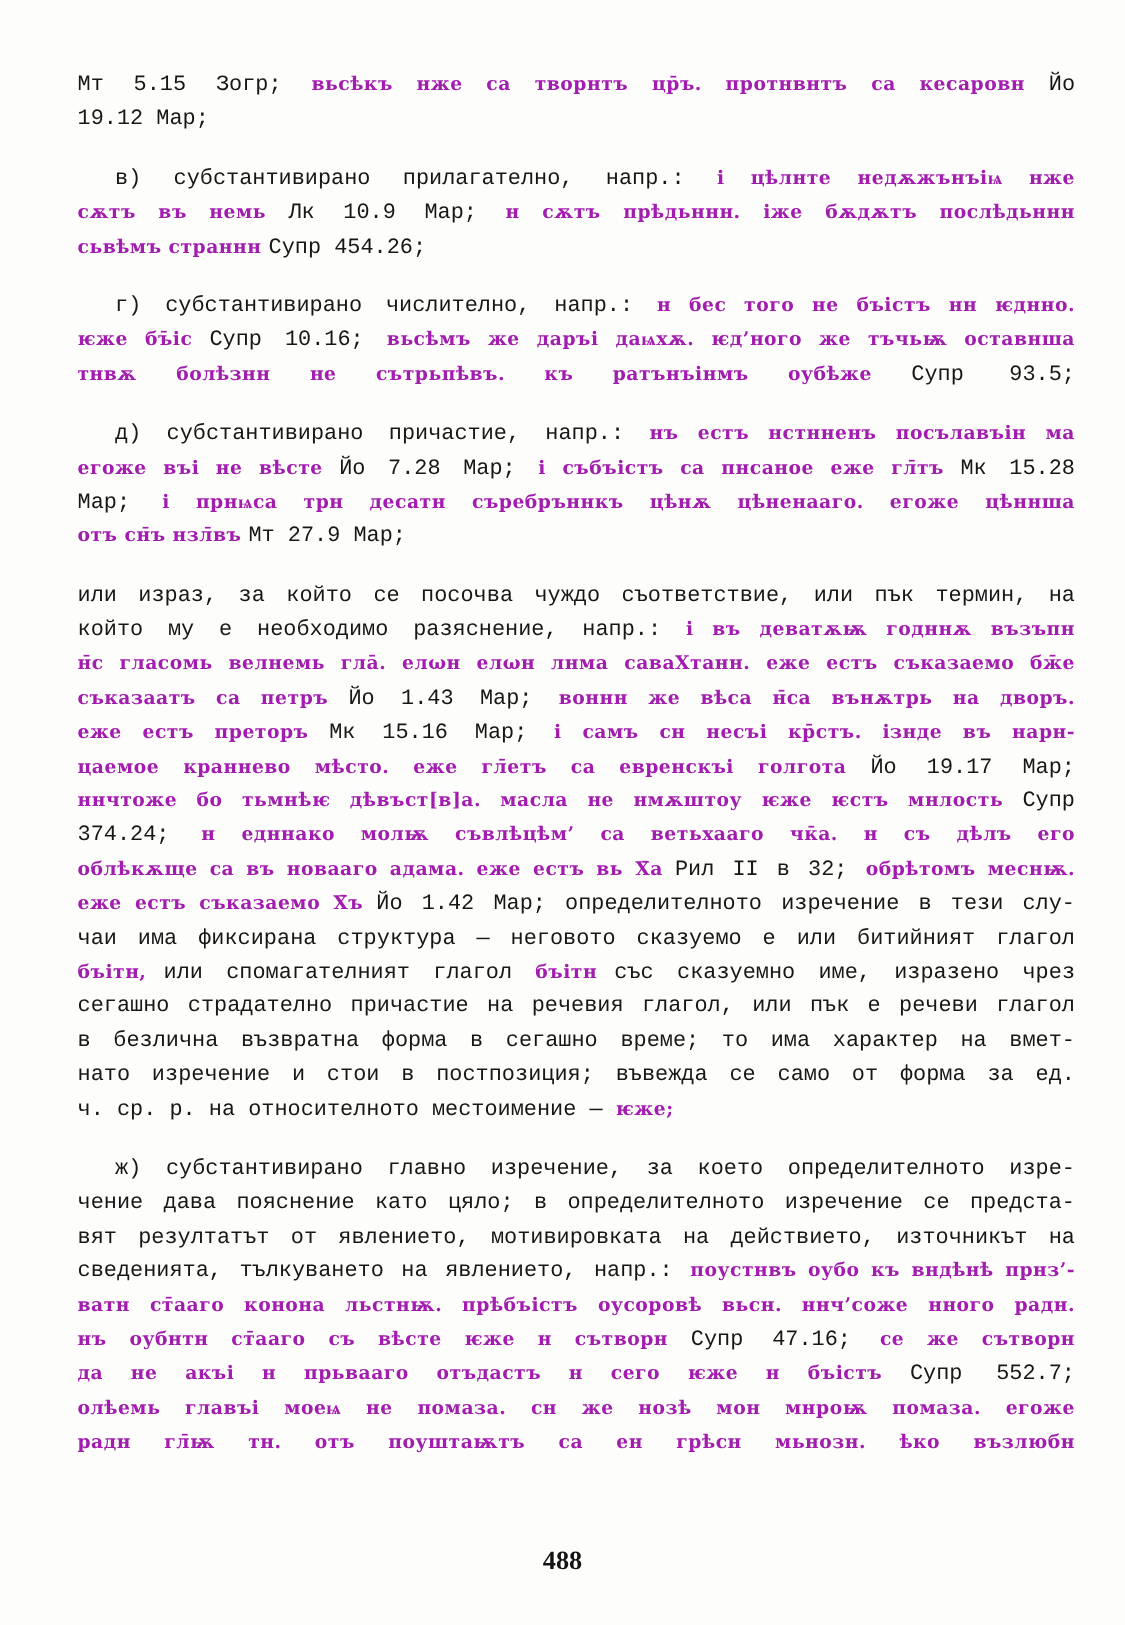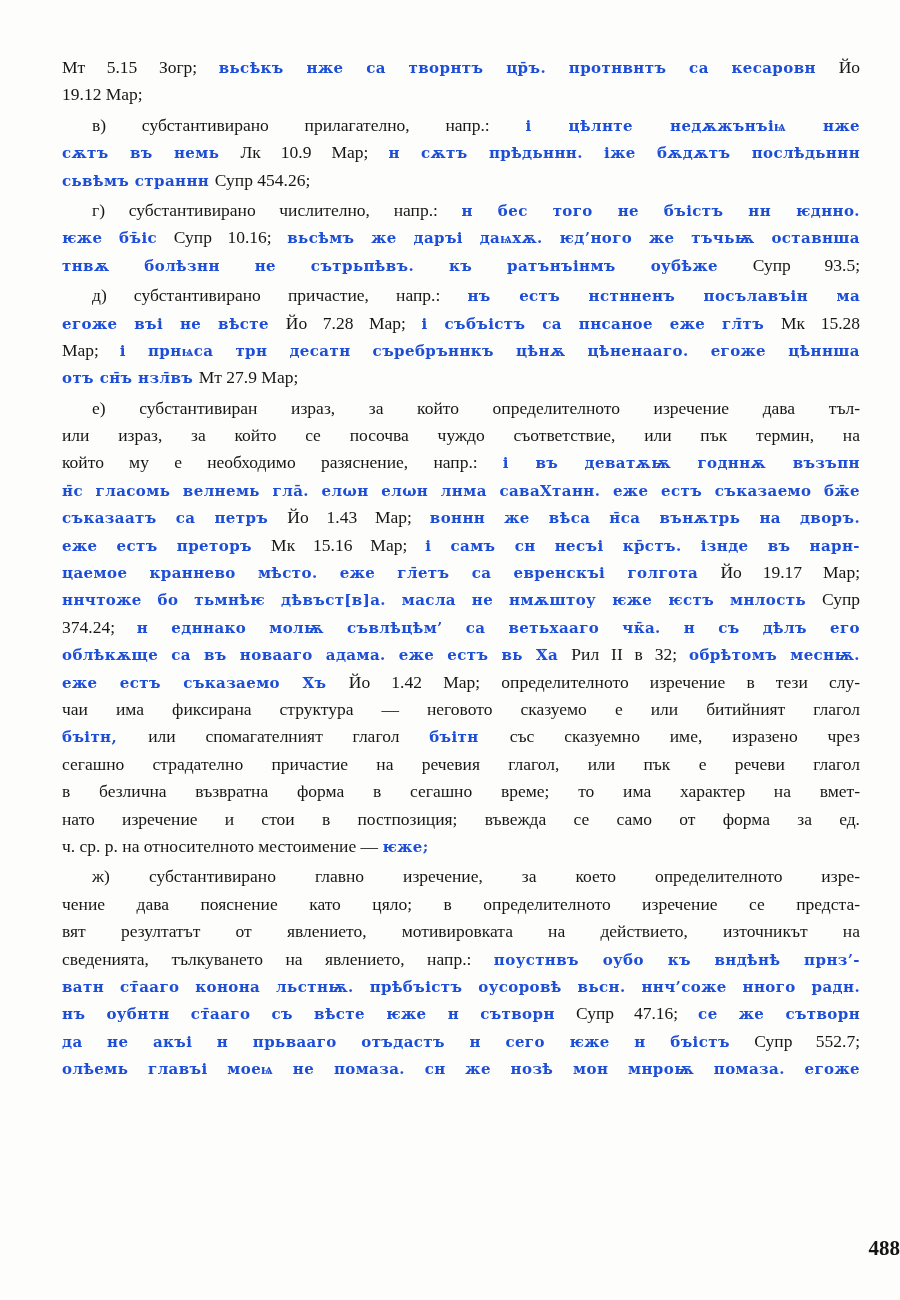--- a/index.html
+++ b/index.html
@@ -9,46 +9,46 @@
     background:#fdfdfb;
     color:#191919;
     overflow:hidden;
   }
   .text-block{
     position:absolute;
     left:62px;top:54px;
     width:798px;
   }
   .para{margin:0;}
-  .para.indent{margin-top:3px;}
+  .para.indent{margin-top:20px;}
   .line{
     text-align:justify;
     text-align-last:justify;
     height:27.4px;
     line-height:27.4px;
     overflow:hidden;
   }
   .line.first{text-indent:30px;}
   .line.lastleft{text-align-last:left;}
   .mod{
-    font-family:Liberation Serif, serif;
+    font-family:Liberation Mono, monospace;
     font-size:17.5px;
     color:#171717;
   }
   .ocs{
     font-family:"DejaVu Serif", serif;
     font-weight:700;
     font-size:15px;
     letter-spacing:0.4px;
-    color:#1d4ed8;
+    color:#a21caf;
   }
   .footer{
     position:absolute;
     left:0;right:0;top:1236px;
-    text-align:right;
+    text-align:center;
   }
   .pagenum{
     font-family:"Liberation Serif", serif;
     font-weight:700;
     font-size:21px;
     color:#141414;
   }
 </style>
 </head>
 <body>
@@ -69,21 +69,20 @@
         <div class="line"><span class="ocs">ѥже бъ̄іс </span><span class="mod">Супр 10.16; </span><span class="ocs">вьсѣмъ же даръі даѩхѫ. ѥд’ного же тъчьѭ оставнша</span></div>
         <div class="line"><span class="ocs">тнвѫ болѣзнн не сътрьпѣвъ. къ ратънъінмъ оубѣже </span><span class="mod">Супр 93.5;</span></div>
       </div>
       <div class="para indent">
         <div class="line first"><span class="mod">д) субстантивирано причастие, напр.: </span><span class="ocs">нъ естъ нстнненъ посълавъін ма</span></div>
         <div class="line"><span class="ocs">егоже въі не вѣсте </span><span class="mod">Йо 7.28 Мар; </span><span class="ocs">і събъістъ са пнсаное еже гл̄тъ </span><span class="mod">Мк 15.28</span></div>
         <div class="line"><span class="mod">Мар; </span><span class="ocs">і прнѩса трн десатн съребръннкъ цѣнѫ цѣненааго. егоже цѣннша</span></div>
         <div class="line lastleft"><span class="ocs">отъ сн̄ъ нзл̄въ </span><span class="mod">Мт 27.9 Мар;</span></div>
       </div>
       <div class="para indent">
-        <div class="line first"><span class="mod">е) субстантивиран израз, за който определителното изречение дава тъл-</span></div>
         <div class="line"><span class="mod">или израз, за който се посочва чуждо съответствие, или пък термин, на</span></div>
         <div class="line"><span class="mod">който му е необходимо разяснение, напр.: </span><span class="ocs">і въ деватѫѭ годннѫ възъпн</span></div>
         <div class="line"><span class="ocs">н̄с гласомь велнемь гла̄. елωн елωн лнма саваХтанн. еже естъ съказаемо бж̄е</span></div>
         <div class="line"><span class="ocs">съказаатъ са петръ </span><span class="mod">Йо 1.43 Мар; </span><span class="ocs">воннн же вѣса н̄са вънѫтрь на дворъ.</span></div>
         <div class="line"><span class="ocs">еже естъ преторъ </span><span class="mod">Мк 15.16 Мар; </span><span class="ocs">і самъ сн несъі кр̄стъ. ізнде въ нарн-</span></div>
         <div class="line"><span class="ocs">цаемое краннево мѣсто. еже гл̄етъ са евренскъі голгота </span><span class="mod">Йо 19.17 Мар;</span></div>
         <div class="line"><span class="ocs">ннчтоже бо тьмнѣѥ дѣвъст[в]а. масла не нмѫштоу ѥже ѥстъ мнлость </span><span class="mod">Супр</span></div>
         <div class="line"><span class="mod">374.24; </span><span class="ocs">н едннако молѭ съвлѣцѣм’ са ветьхааго чк̄а. н съ дѣлъ его</span></div>
         <div class="line"><span class="ocs">облѣкѫще са въ новааго адама. еже естъ вь Х̄а </span><span class="mod">Рил II в 32; </span><span class="ocs">обрѣтомъ меснѭ.</span></div>
         <div class="line"><span class="ocs">еже естъ съказаемо Х̄ъ </span><span class="mod">Йо 1.42 Мар; определителното изречение в тези слу-</span></div>
@@ -96,18 +95,19 @@
       </div>
       <div class="para indent">
         <div class="line first"><span class="mod">ж) субстантивирано главно изречение, за което определителното изре-</span></div>
         <div class="line"><span class="mod">чение дава пояснение като цяло; в определителното изречение се предста-</span></div>
         <div class="line"><span class="mod">вят резултатът от явлението, мотивировката на действието, източникът на</span></div>
         <div class="line"><span class="mod">сведенията, тълкуването на явлението, напр.: </span><span class="ocs">поустнвъ оубо къ вндѣнѣ прнз’-</span></div>
         <div class="line"><span class="ocs">ватн ст̄ааго конона льстнѭ. прѣбъістъ оусоровѣ вьсн. ннч’соже нного радн.</span></div>
         <div class="line"><span class="ocs">нъ оубнтн ст̄ааго съ вѣсте ѥже н сътворн </span><span class="mod">Супр 47.16; </span><span class="ocs">се же сътворн</span></div>
         <div class="line"><span class="ocs">да не акъі н прьвааго отъдастъ н сего ѥже н бъістъ </span><span class="mod">Супр 552.7;</span></div>
         <div class="line"><span class="ocs">олѣемь главъі моеѩ не помаза. сн же нозѣ мон мнроѭ помаза. егоже</span></div>
+        <div class="line"><span class="ocs">радн гл̄ѭ тн. отъ поуштаѭтъ са ен грѣсн мьнозн. ѣко възлюбн</span></div>
       </div>
     </div>
   <div class="footer">
     <span class="pagenum">488</span>
   </div>
 </div>
 
 </body></html>

